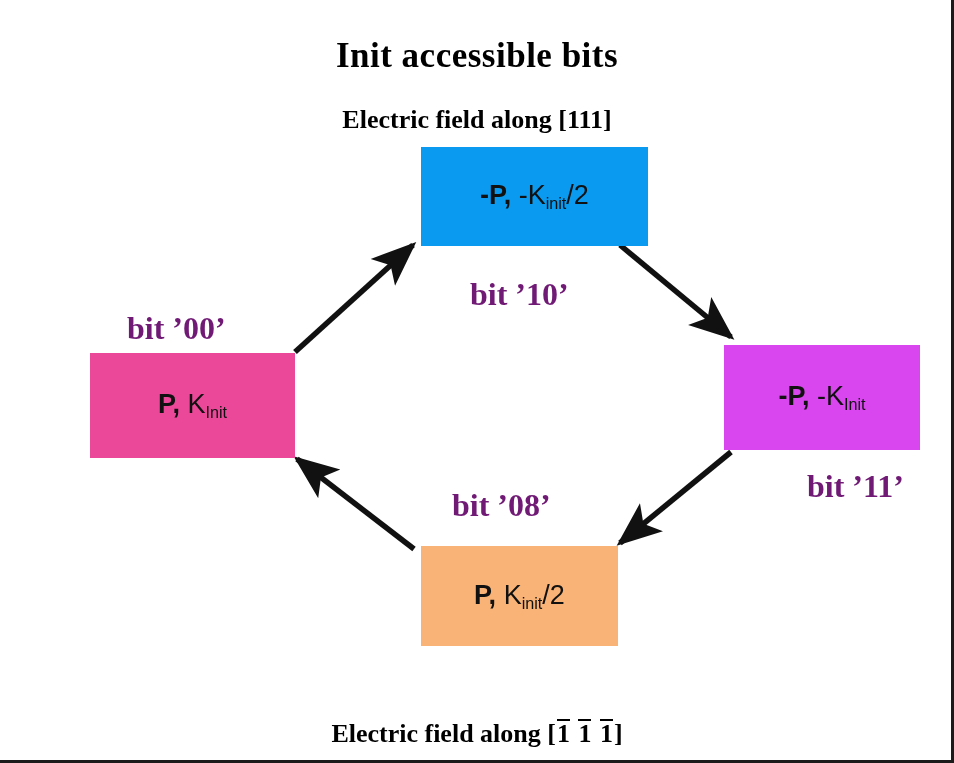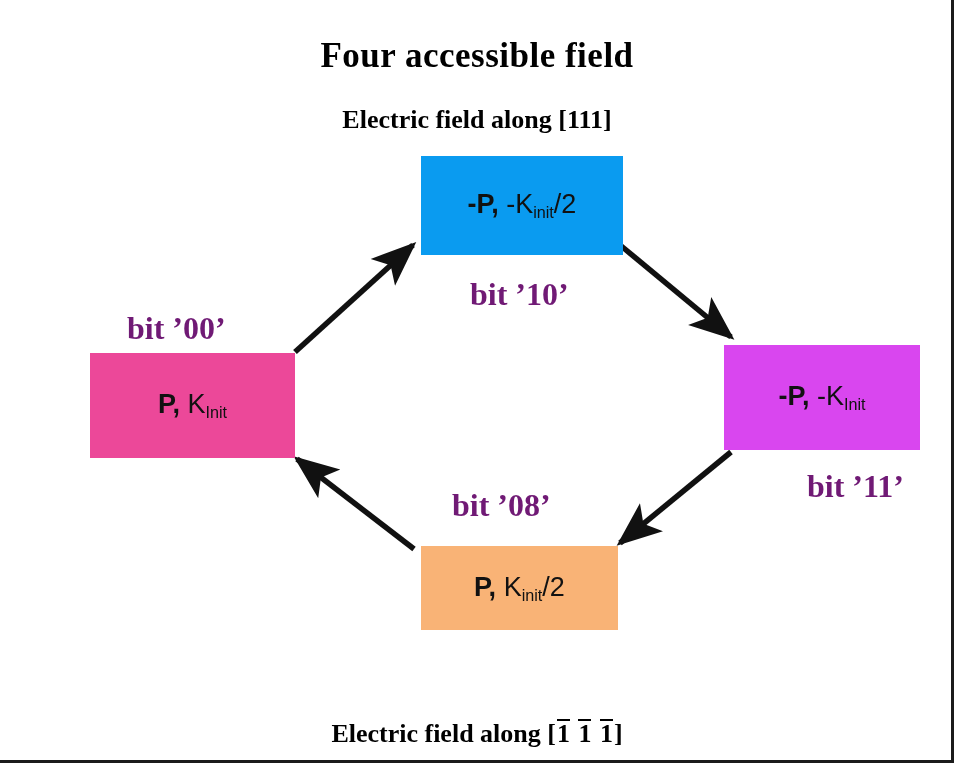--- a/index.html
+++ b/index.html
@@ -71,29 +71,29 @@
     vertical-align: baseline;
     position: relative;
     bottom: -0.33em;
     font-weight: normal;
   }
   #node-green {
     left: 90px; top: 353px; width: 205px; height: 105px;
     background: #ec4899;
   }
   #node-blue {
-    left: 421px; top: 156px; width: 202px; height: 99px;
+    left: 421px; top: 147px; width: 227px; height: 99px;
     background: #0a9bf0;
   }
   #node-olive {
     left: 724px; top: 345px; width: 196px; height: 105px;
     background: #d946ef;
   }
   #node-peach {
-    left: 421px; top: 546px; width: 197px; height: 84px;
+    left: 421px; top: 546px; width: 197px; height: 100px;
     background: #f9b376;
   }
   .bitlabel {
     position: absolute;
     color: #701a75;
     font-family: "Liberation Serif", serif;
     font-weight: bold;
     font-size: 32px;
     white-space: nowrap;
   }
@@ -106,21 +106,21 @@
     left: 0; top: 0;
     width: 954px; height: 763px;
     overflow: visible;
   }
 </style>
 </head>
 <body>
 
 <div id="slide">
 
-  <div class="title">Four accessible field</div>
+  <div class="title">Init accessible bits</div>
 
   <div class="caption caption-top">Electric field along [111]</div>
 
   <svg class="arrows" viewBox="0 0 954 763">
     <defs>
       <marker id="ah" markerWidth="10" markerHeight="10" refX="7.4" refY="3.4" orient="auto" markerUnits="strokeWidth">
         <path d="M0,0.1 L8.2,3.4 L0,6.7 L1.9,3.4 Z" fill="#111111"></path>
       </marker>
     </defs>
     <line x1="295" y1="352" x2="413" y2="245" stroke="#111111" stroke-width="5.5" marker-end="url(#ah)"></line>

